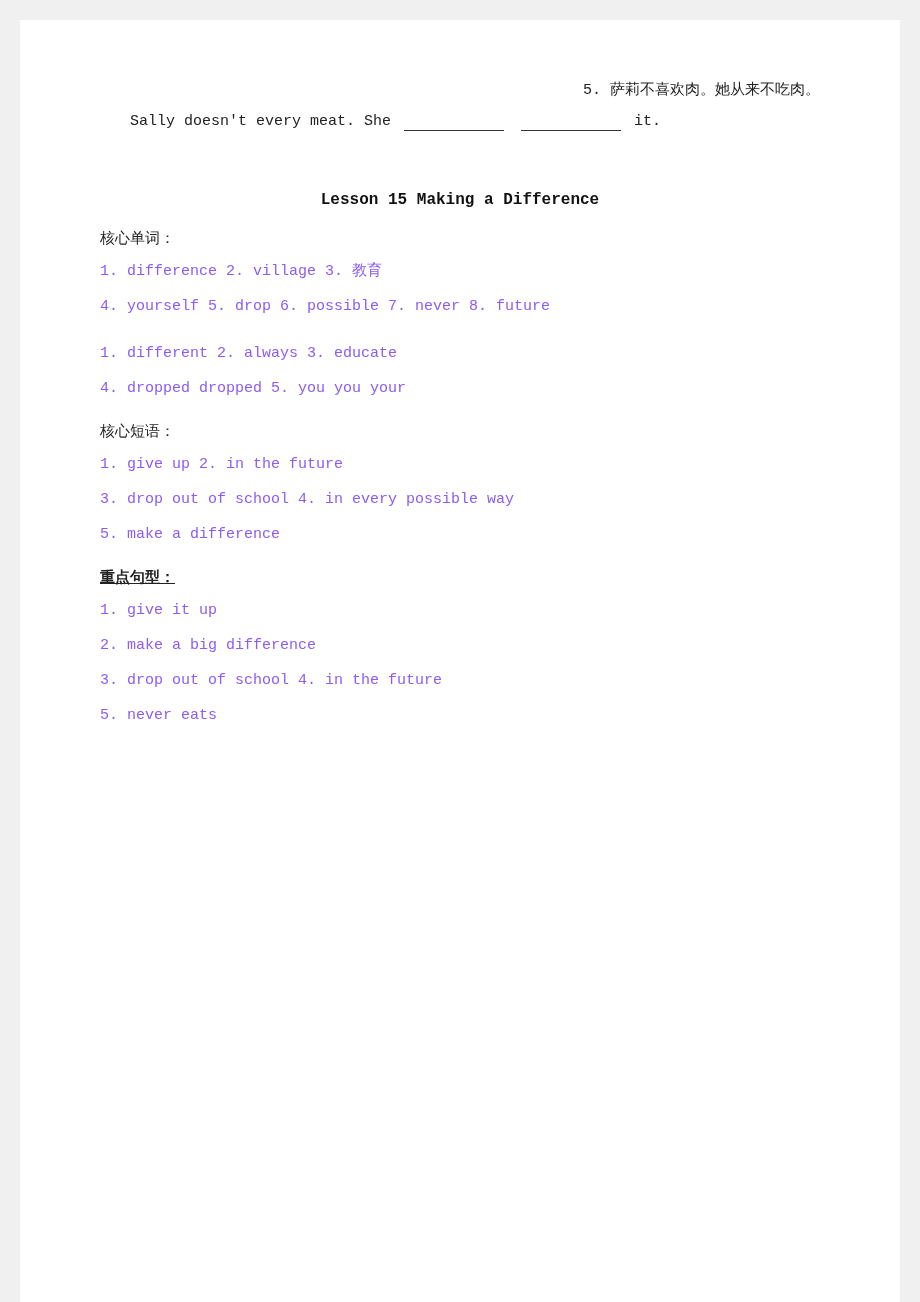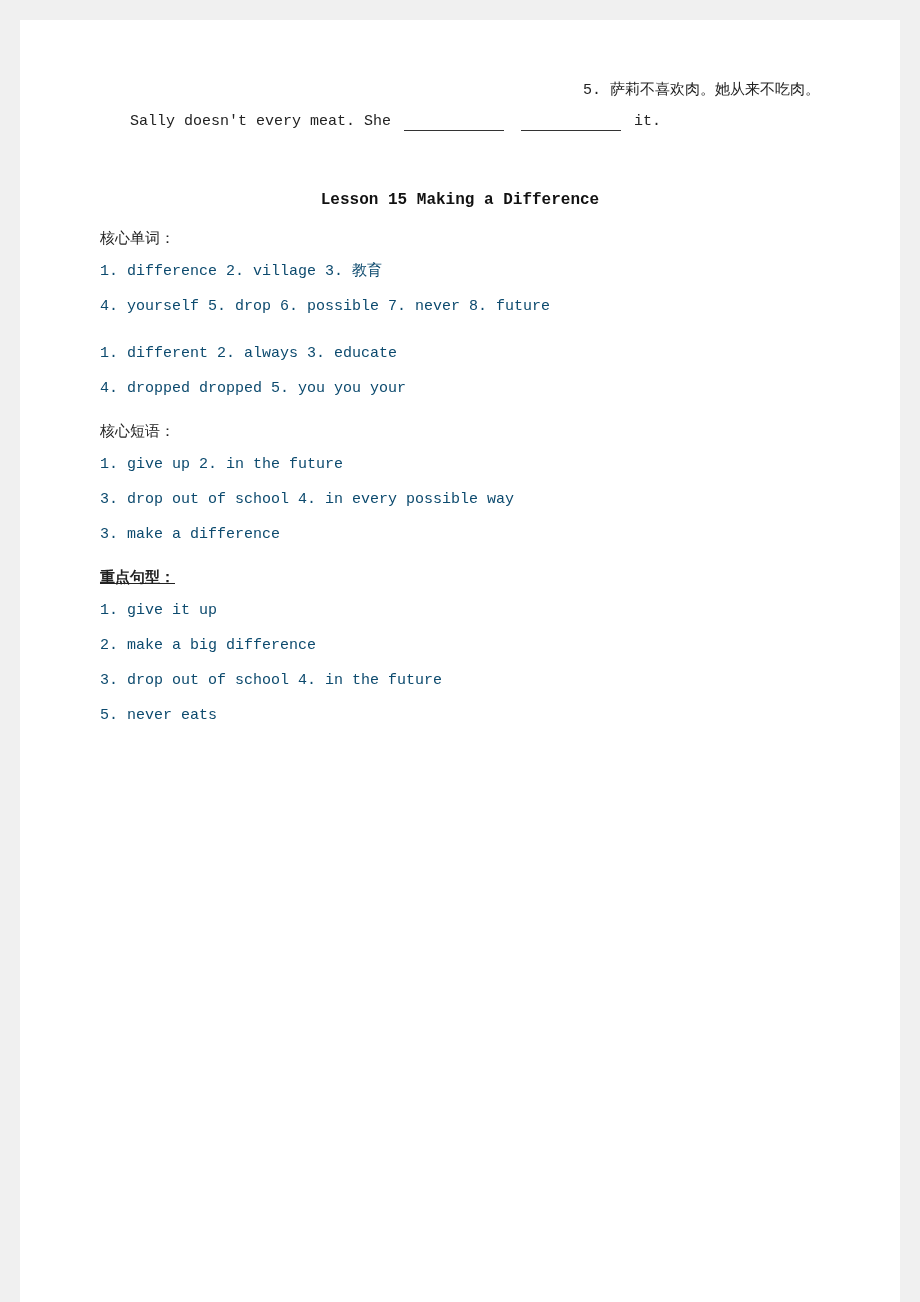--- a/index.html
+++ b/index.html
@@ -65,21 +65,21 @@
     .section-label {
       font-size: 15px;
       color: #222;
       margin-bottom: 10px;
       font-family: 'Courier New', Courier, monospace;
       font-weight: normal;
     }
 
     .content-line {
       font-size: 15px;
-      color: #0c4a6e;
+      color: #8b5cf6;
       margin-bottom: 8px;
       font-family: 'Courier New', Courier, monospace;
       line-height: 1.8;
     }
 
     .section-group {
       margin-bottom: 20px;
     }
 
     .bold-underline {
@@ -120,21 +120,21 @@
 
     <div class="section-group">
       <div class="content-line">1. different  2. always  3. educate</div>
       <div class="content-line">4. dropped  dropped  5. you  you  your</div>
     </div>
 
     <div class="section-group">
       <div class="section-label">核心短语：</div>
       <div class="content-line">1. give up  2. in the future</div>
       <div class="content-line">3. drop out of school  4. in every possible way</div>
-      <div class="content-line">3. make a difference</div>
+      <div class="content-line">5. make a difference</div>
     </div>
 
     <div class="section-group">
       <div class="section-label bold-underline">重点句型：</div>
       <div class="content-line">1. give  it  up</div>
       <div class="content-line">2. make  a  big  difference</div>
       <div class="content-line">3. drop  out  of  school  4. in  the  future</div>
       <div class="content-line">5. never  eats</div>
     </div>
 

